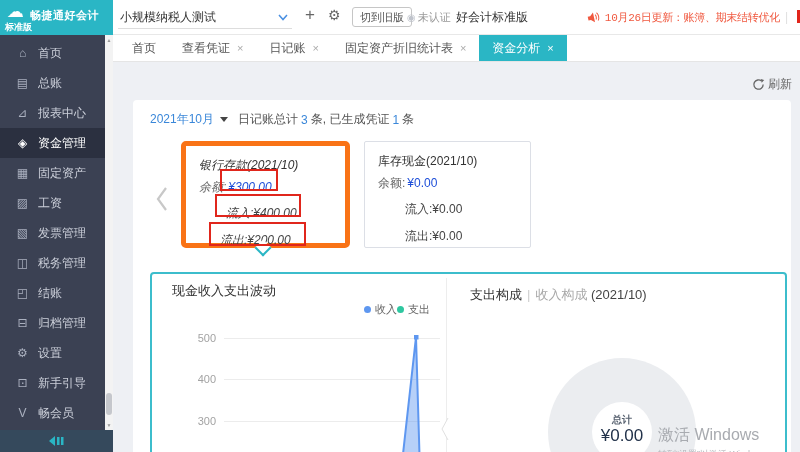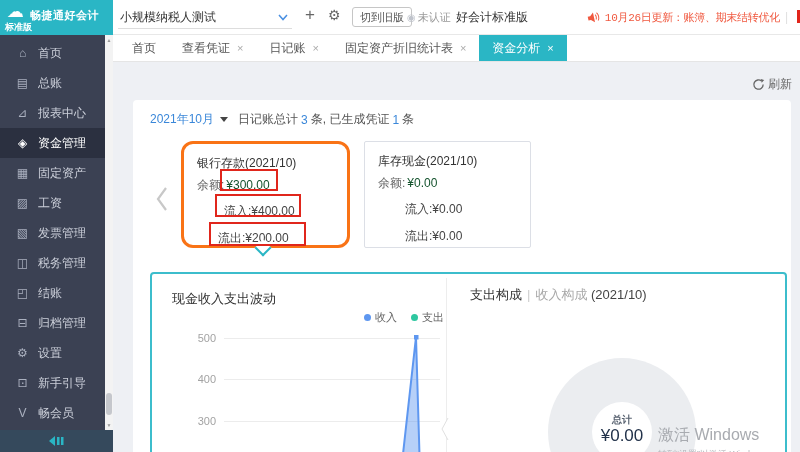--- a/index.html
+++ b/index.html
@@ -52,40 +52,40 @@
   .main-panel { position:absolute; left:133px; top:100px; width:658px; height:370px; background:#fff; border-radius:4px; }
 
   .summary { position:absolute; left:150px; top:111px; display:flex; align-items:center; font-size:12px; color:#555; z-index:2; }
   .period { color:#3a87d9; cursor:pointer; }
   .period-caret { width:0; height:0; border-left:4px solid transparent; border-right:4px solid transparent; border-top:5px solid #444; margin:0 10px 0 6px; cursor:pointer; }
   .summary b { color:#3a87d9; font-weight:normal; margin:0 3px; }
 
   .carousel-prev { position:absolute; left:155px; top:186px; cursor:pointer; z-index:2; }
 
   .card { position:absolute; background:#fff; z-index:2; cursor:pointer; }
-  .card1 { left:181px; top:141px; width:169px; height:107px; border:3px solid #f97316; border-radius:12px; }
+  .card1 { left:181px; top:141px; width:169px; height:107px; border:5px solid #f97316; border-radius:5px;font-style:italic; }
   .card2 { left:364px; top:141px; width:167px; height:107px; border:1px solid #dcdfe6; border-radius:2px; }
   .card .c-title { position:absolute; left:13px; top:11px; font-size:12px; color:#333; }
   .card .c-bal { position:absolute; left:13px; top:33px; font-size:12px; color:#666; }
-  .card .c-bal .val { color:#14532d; margin-left:2px; }
+  .card .c-bal .val { color:#1d4ed8; margin-left:2px; }
   .card .c-in { position:absolute; font-size:12px; color:#444; }
   .card .c-out { position:absolute; font-size:12px; color:#444; }
   .card1 .c-in { left:40px; top:59px; } .card1 .c-out { left:34px; top:86px; }
   .card2 .c-in { left:40px; top:59px; } .card2 .c-out { left:40px; top:86px; }
   .card-caret { position:absolute; left:257px; top:242px; width:12px; height:12px; background:#fff; border-right:2px solid #2ab6c5; border-bottom:2px solid #2ab6c5; transform:rotate(45deg); z-index:3; }
 
   .hl { position:absolute; border:2px solid #e0261c; z-index:7; }
   .hl1 { left:220px; top:169px; width:58px; height:22px; }
   .hl2 { left:215px; top:194px; width:86px; height:23px; }
   .hl3 { left:209px; top:222px; width:97px; height:24px; }
 
   
   .chart-panel { position:absolute; left:150px; top:272px; width:637px; height:200px; background:#fff; border:2px solid #3cbdcc; border-radius:4px; z-index:2; }
-  .fc-title { position:absolute; left:20px; top:16px; font-size:13px; color:#333; }
-  .legend { position:absolute; left:212px; top:36px; display:flex; gap:14px; font-size:11px; color:#666; }
+  .fc-title { position:absolute; left:20px; top:8px; font-size:13px; color:#333; }
+  .legend { position:absolute; left:212px; top:28px; display:flex; font-size:11px; color:#666; }
   .legend .li { display:flex; align-items:center; gap:4px; cursor:pointer; }
   .dot { width:7px; height:7px; border-radius:50%; display:inline-block; }
   .ytick { position:absolute; width:30px; text-align:right; font-size:11px; color:#a3a3a3; left:34px; }
   .grid { position:absolute; left:72px; width:216px; height:1px; background:#ececec; }
   .vdivider { position:absolute; left:294px; top:4px; width:1px; height:192px; background:#ededed; }
   .cp-title { position:absolute; left:318px; top:12px; font-size:13px; color:#444; }
   .cp-title .inactive { color:#a8a8a8; cursor:pointer; }
   .cp-title .act { color:#333; cursor:pointer; }
   .cp-title .sep { color:#ccc; margin:0 5px; }
   .donut-outer { position:absolute; left:396px; top:84px; width:148px; height:148px; border-radius:50%; background:#ebedf0; }

